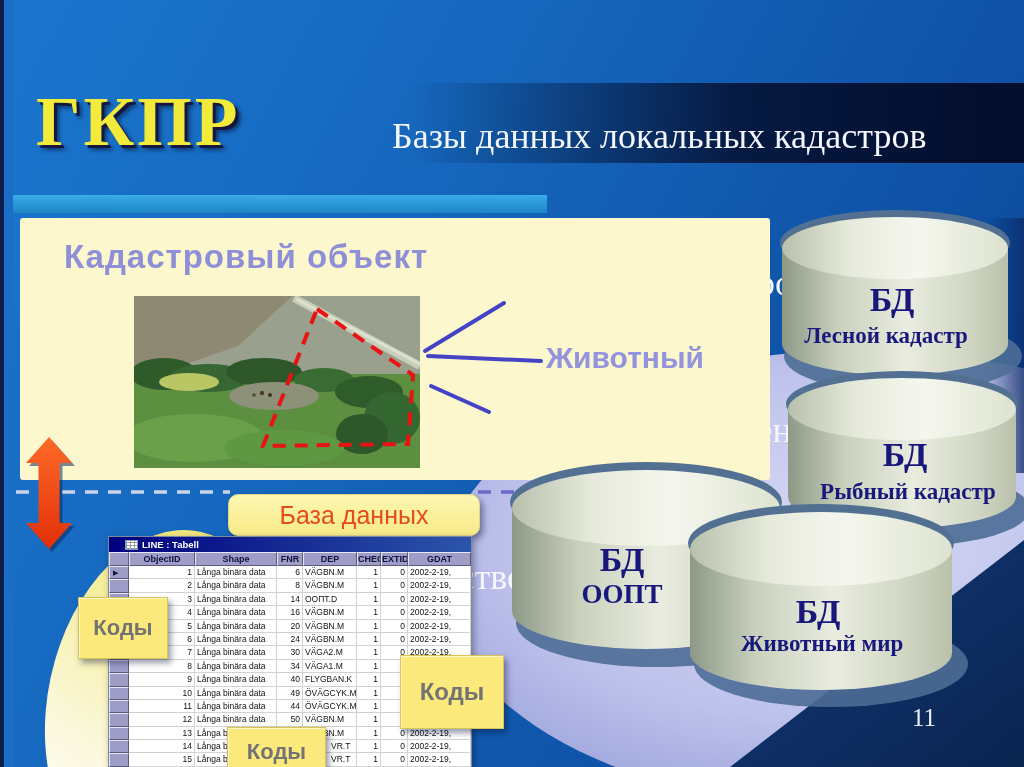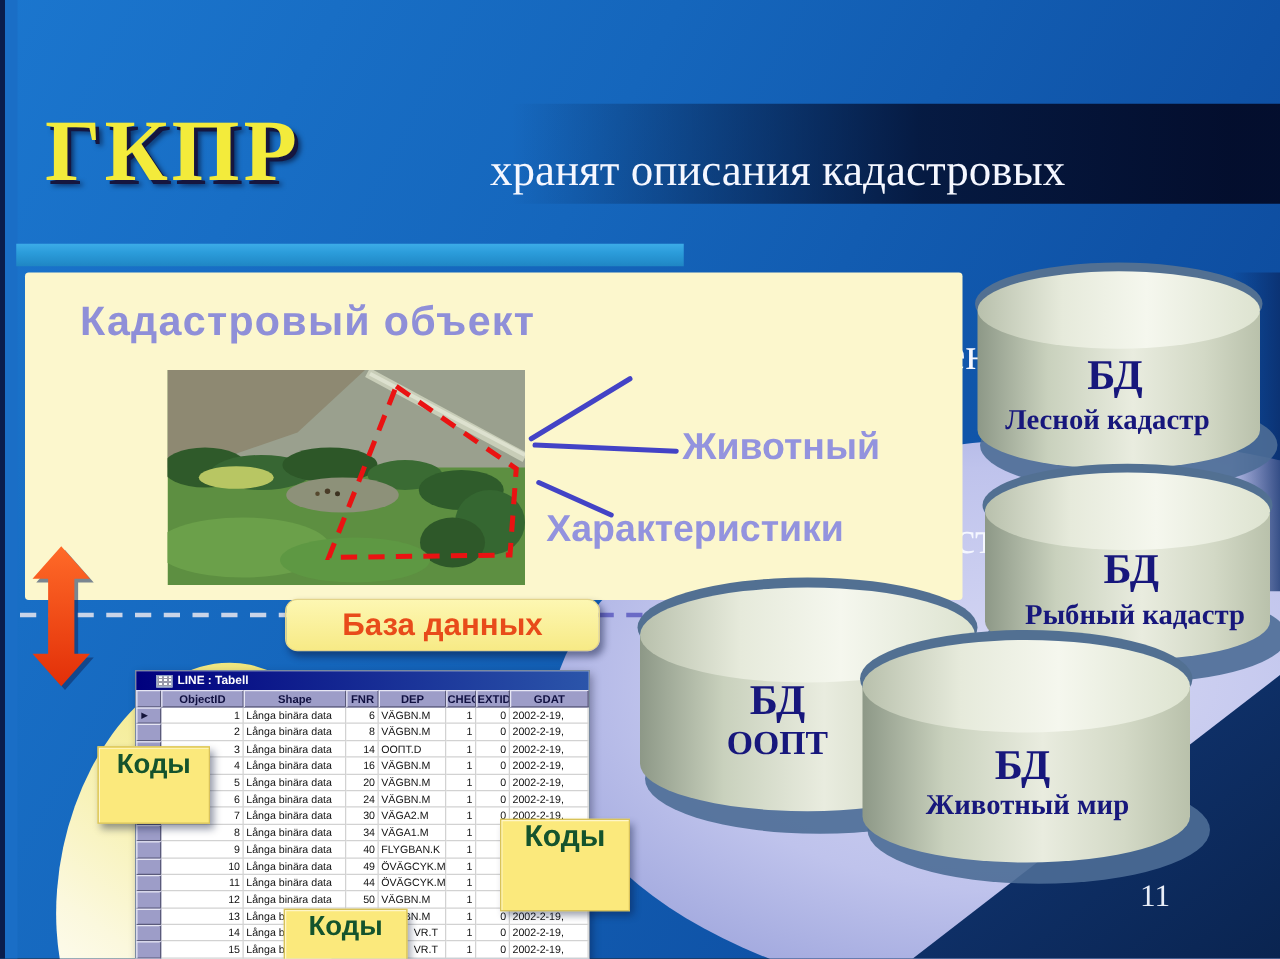--- a/index.html
+++ b/index.html
@@ -33,30 +33,30 @@
   .panel-heading{left:64px;top:238px;font-size:33px;font-weight:bold;color:#8f8fd8;letter-spacing:1px;text-align:right;}
   .callout{font-size:30px;font-weight:bold;color:#9393de;}
   .co-1{left:512px;top:288px;}
   .co-2{left:546px;top:341px;}
   .co-3{left:437px;top:407px;}
   
   .photo{left:134px;top:296px;}
   
   .bg-svg,.decor-svg,.cyl-svg{left:0;top:0;pointer-events:none;}
   
-  .db-box{left:228px;top:479px;width:250px;height:40px;border-radius:10px;
+  .db-box{left:228px;top:494px;width:250px;height:40px;border-radius:10px;
     background:linear-gradient(180deg,#fdf7b2,#f7ea86);
     border:1px solid #e3d48a;box-shadow:3px 4px 6px rgba(8,18,55,.45);
     display:flex;align-items:center;justify-content:center;
-    font-size:25px;font-weight:bold;color:#e84b1a;}
+    font-size:25px;font-weight:normal;color:#e84b1a;}
   
   .kody{background:#fbe97c;border:1px solid #d8c25a;
     box-shadow:inset 1px 1px 0 #fff6c8,3px 4px 6px rgba(8,18,55,.42);
-    display:flex;justify-content:center;
-    font-size:22px;font-weight:bold;color:#14532d;}
+    display:flex;align-items:center;justify-content:center;
+    font-size:22px;font-weight:bold;color:#737373;}
   .kody-1{left:78px;top:597px;width:88px;height:60px;}
   .kody-2{left:400px;top:655px;width:102px;height:72px;font-size:24px;}
   .kody-3{left:227px;top:727px;width:97px;height:48px;}
   
   .twin{left:108px;top:536px;width:364px;background:#fff;
     border:1px solid #7a8aa0;box-shadow:2px 3px 7px rgba(0,0,30,.35);box-sizing:border-box;}
   .ttitle{height:15px;background:linear-gradient(90deg,#00007e,#2b55aa);
     display:flex;align-items:center;gap:4px;padding-left:16px;
     color:#fff;font-size:9.5px;font-weight:bold;}
   .ticon{width:11px;height:8px;background-color:#fff;border:1px solid #8899bb;
@@ -109,20 +109,21 @@
     </defs>
     <polygon points="730,767 1024,540 1024,767" fill="url(#wedge)"></polygon>
     <rect x="985" y="218" width="39" height="255" fill="url(#rdark)"></rect>
   </svg>
 
   <div class="abs yellow-blob"></div>
 
   <div class="abs accent-bar"></div>
   <div class="abs logo">ГКПР</div>
   <div class="abs intro">
+    <div>Базы данных локальных кадастров</div>
     <div>хранят описания кадастровых</div>
     <div>объектов,  их количественные и</div>
     <div>качественные характеристики</div>
   </div>
 
   <div class="abs panel"></div>
   <div class="abs panel-heading">Кадастровый объект</div>
 
   <svg class="abs photo" width="286" height="172" viewBox="0 0 286 172">
     <rect width="286" height="172" fill="#5d8f41"></rect>
@@ -159,21 +160,20 @@
     <g stroke="#4343c6" stroke-width="4" stroke-linecap="round">
       <line x1="425" y1="351" x2="504" y2="303"></line>
       <line x1="428" y1="356" x2="541" y2="361"></line>
       <line x1="431" y1="386" x2="489" y2="412"></line>
     </g>
     <path d="M52 440 L75 466 L62.5 466 L62.5 526 L75 526 L52 552 L29 526 L41.5 526 L41.5 466 L29 466 Z" fill="#0e2a5e" opacity=".55"></path>
     <path d="M49 437 L72 463 L59.5 463 L59.5 523 L72 523 L49 549 L26 523 L38.5 523 L38.5 463 L26 463 Z" fill="url(#arrowg)"></path>
   </svg>
 
   <div class="abs callout co-2">Животный</div>
-  <div class="abs callout co-3">Характеристики</div>
 
   <svg class="abs cyl-svg" width="1024" height="767" viewBox="0 0 1024 767">
     <defs>
       <linearGradient id="cylBody" x1="0" y1="0" x2="1" y2="0">
         <stop offset="0" stop-color="#8d9887"></stop>
         <stop offset=".25" stop-color="#c9d1bd"></stop>
         <stop offset=".55" stop-color="#e9ecdf"></stop>
         <stop offset=".8" stop-color="#d3d9c6"></stop>
         <stop offset="1" stop-color="#b9c1ab"></stop>
       </linearGradient>

